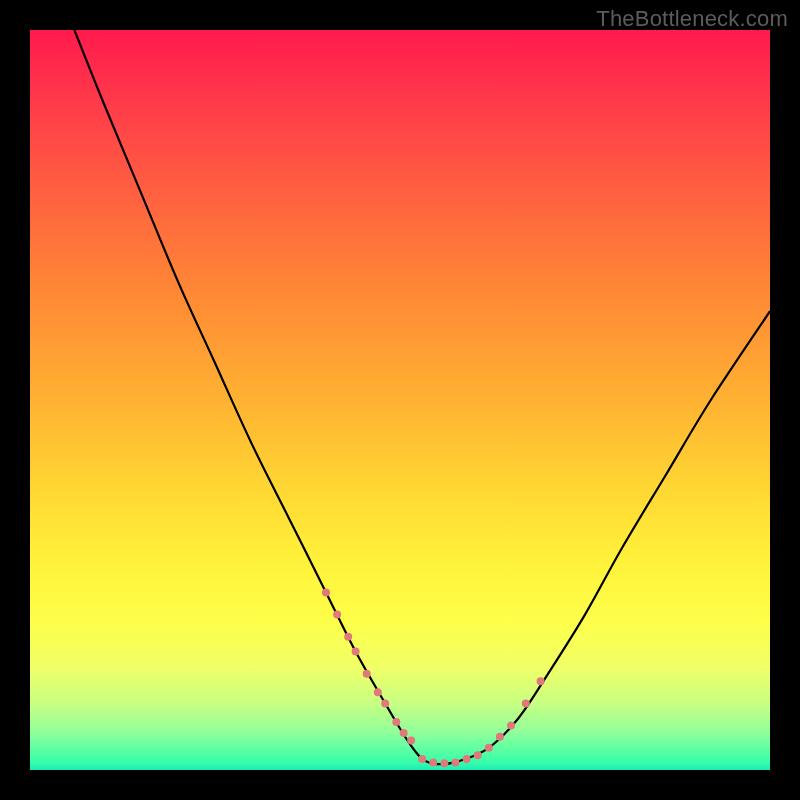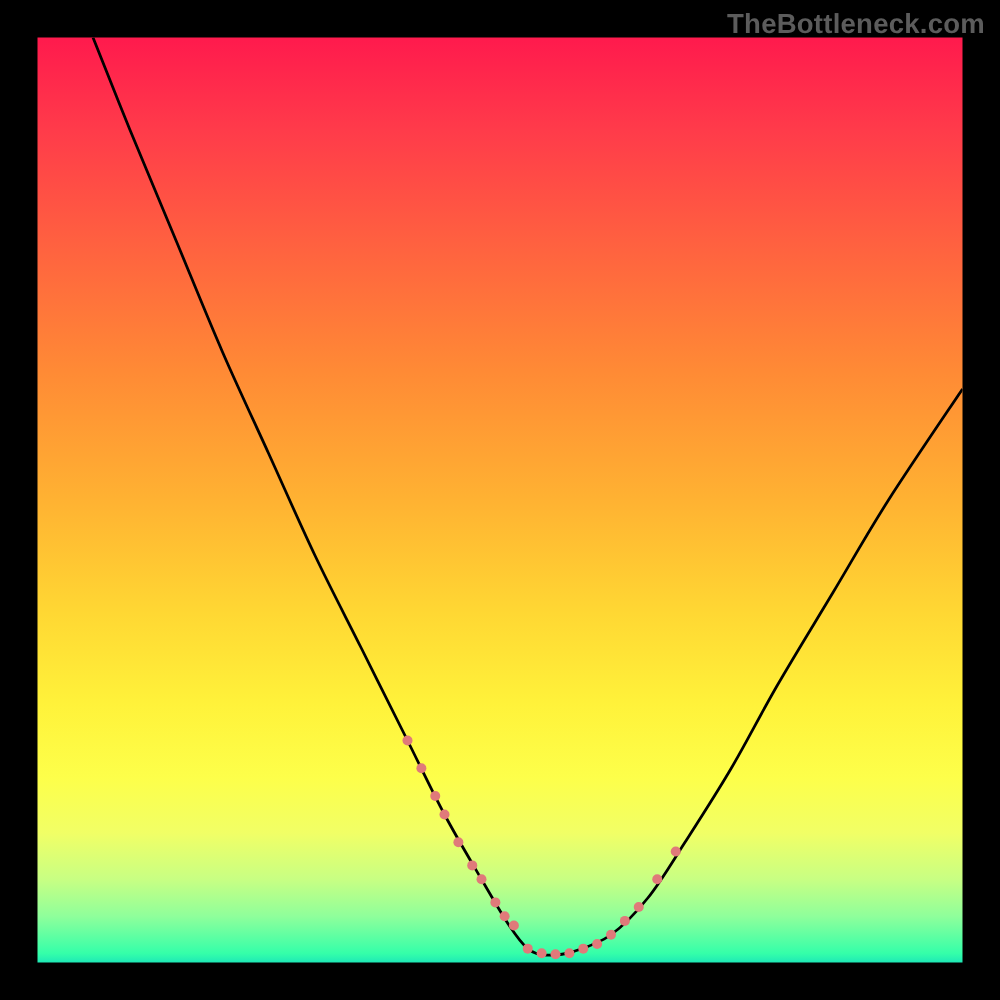--- a/index.html
+++ b/index.html
@@ -30,21 +30,21 @@
       #c8ff83 91%,
       #8fff9b 95%,
       #35ffa9 99%,
       #1ee9b6 100%);
   }
   .watermark {
     position: absolute;
     top: 6px;
     right: 12px;
     font-size: 22px;
-    font-weight: 700;
+    font-weight: 400;
     color: #5c5c5c;
     letter-spacing: 0.2px;
     user-select: none;
   }
   svg.curve {
     position: absolute;
     left: 0;
     top: 0;
     width: 740px;
     height: 740px;

